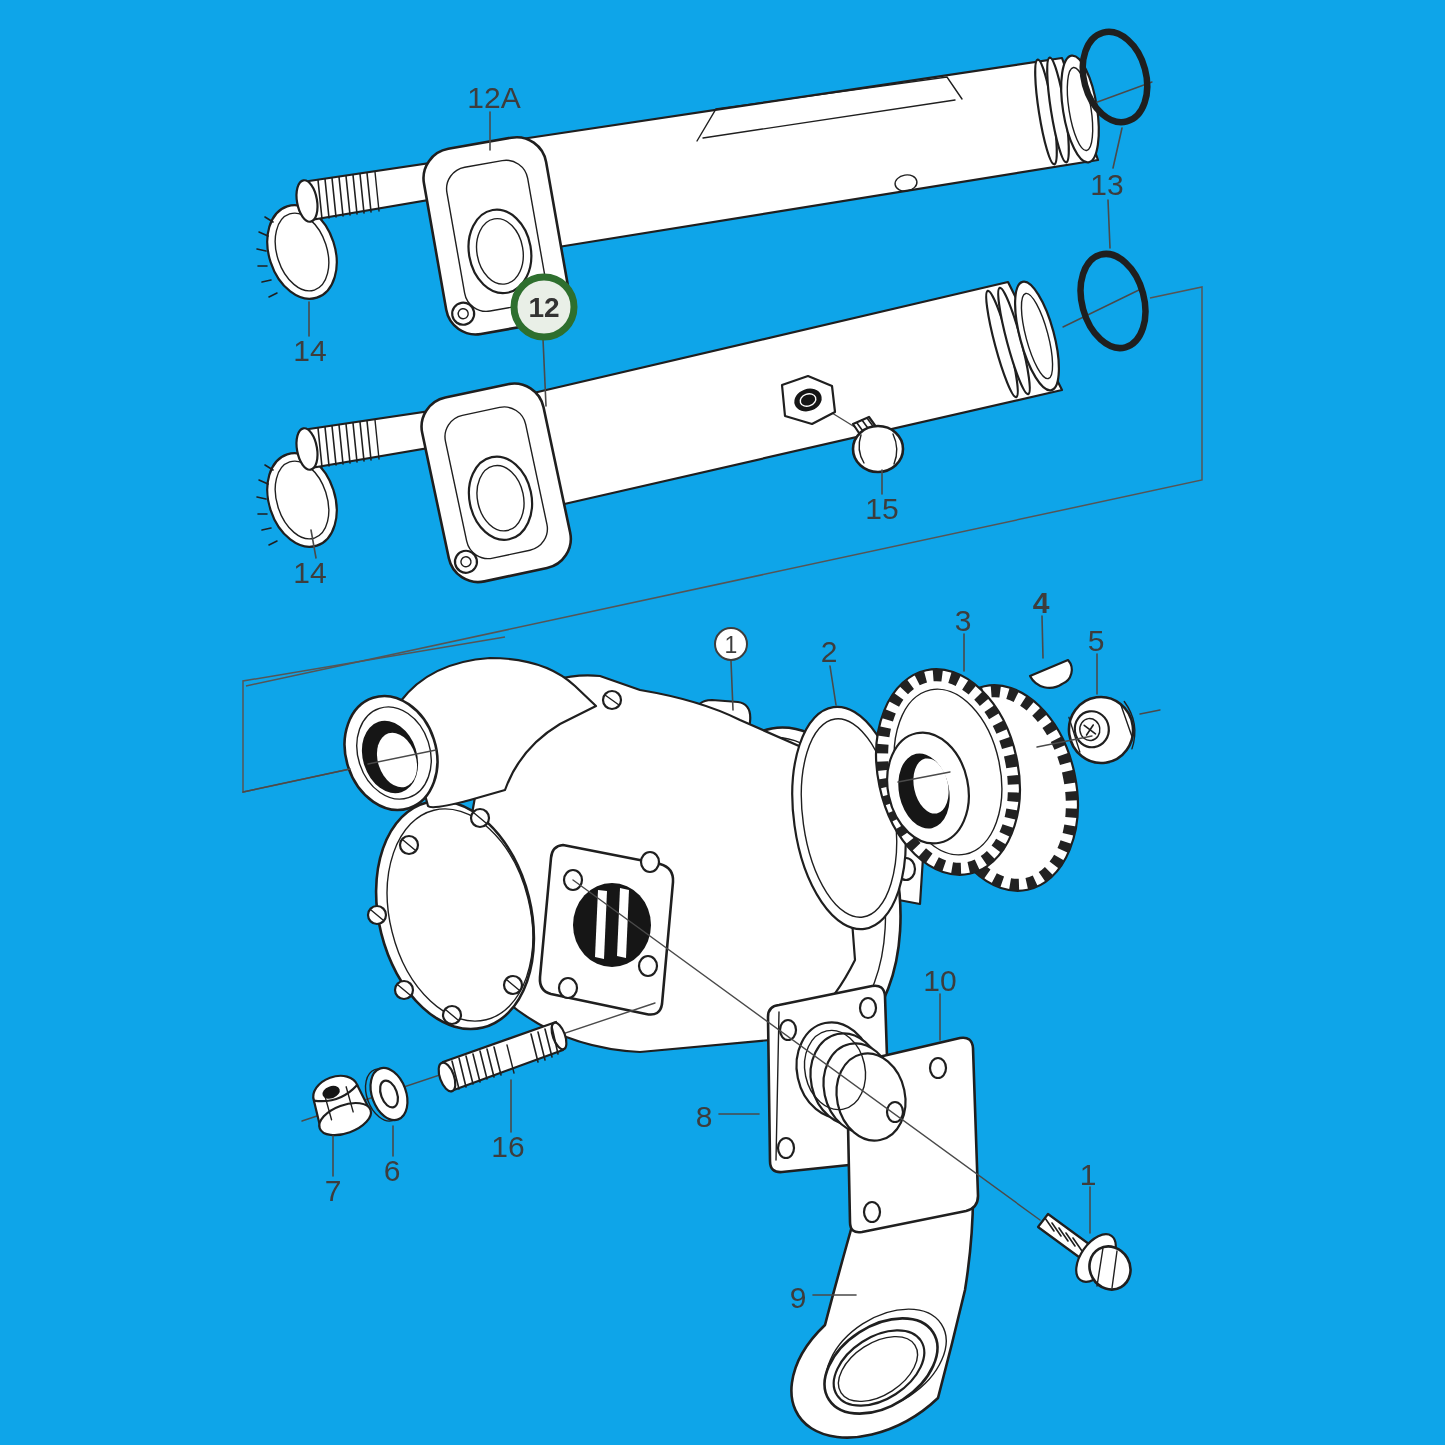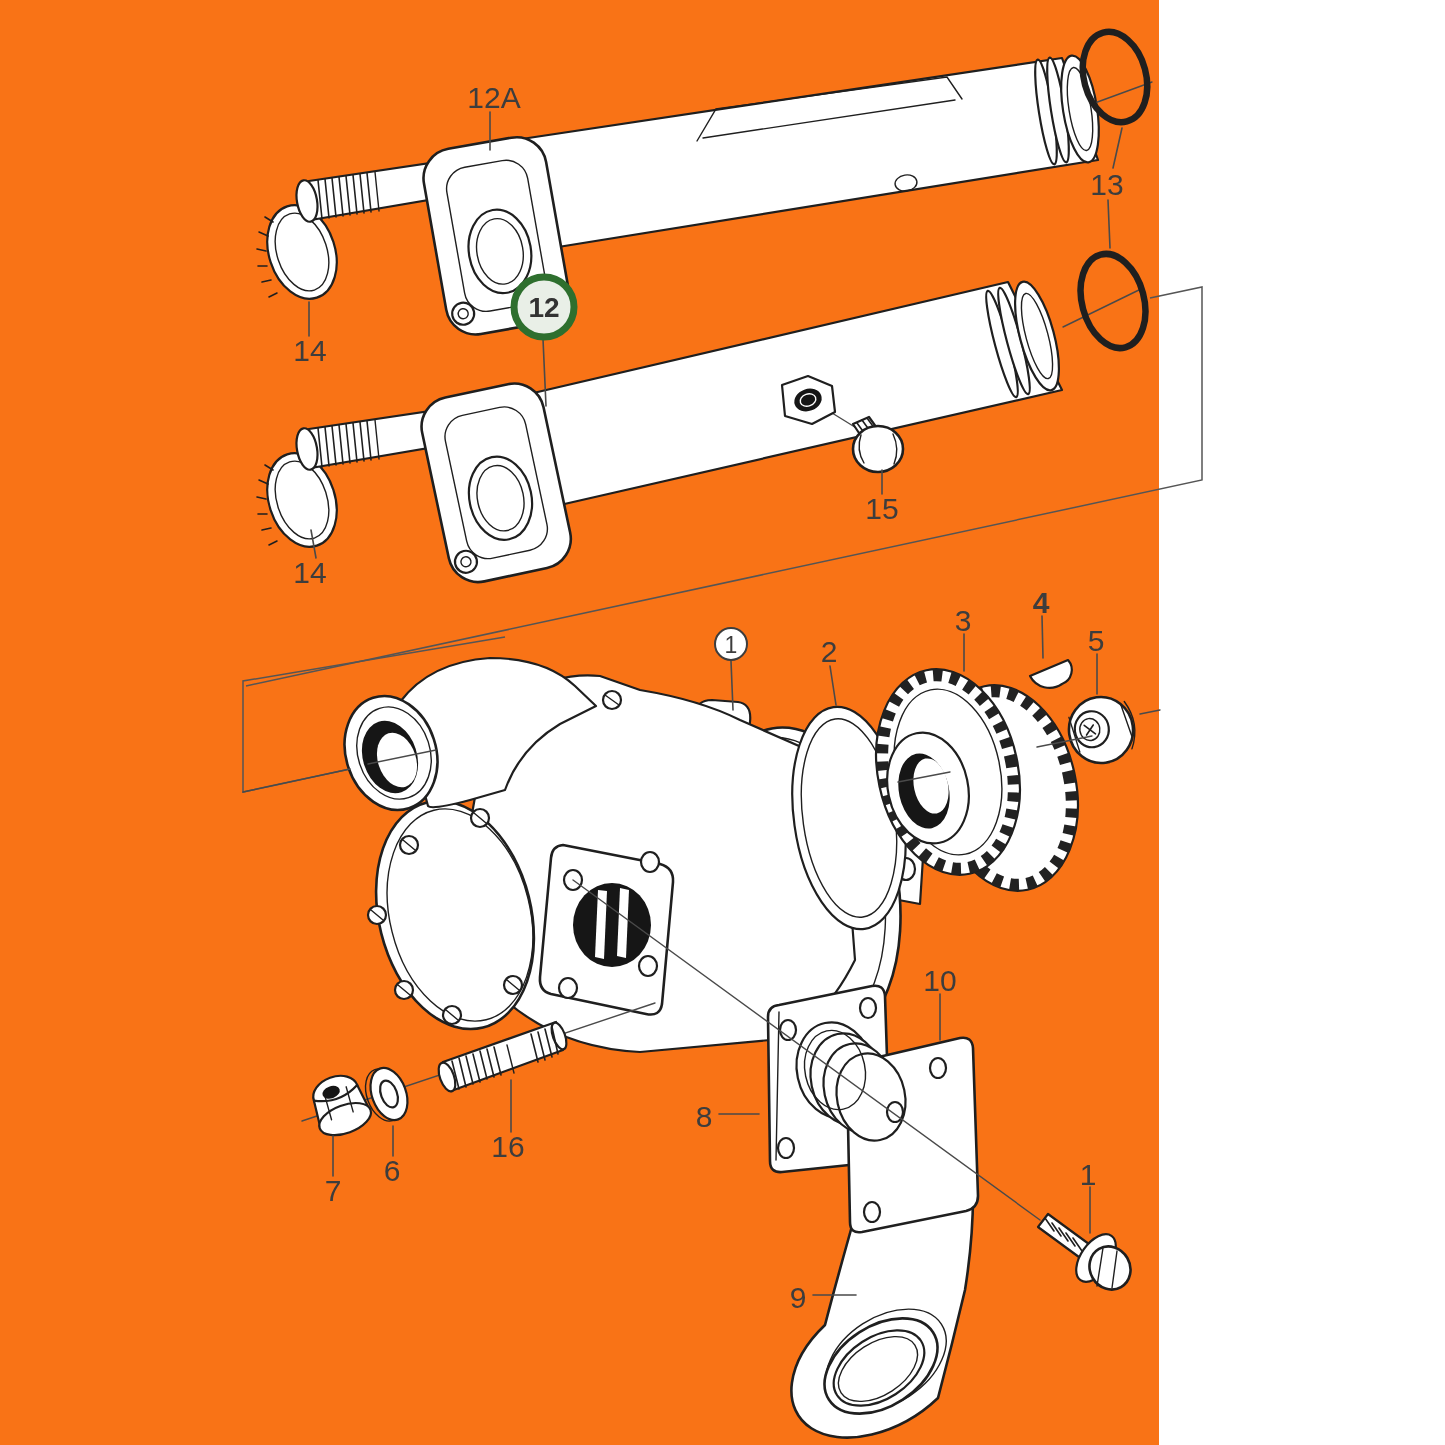--- a/index.html
+++ b/index.html
@@ -1,16 +1,16 @@
 <!DOCTYPE html>
 <html><head>
 <meta charset="utf-8">
 <style>
   html,body{margin:0;padding:0;background:#ffffff;}
-  .stage{width:1159px;height:1445px;position:relative;background:#f97316;}
+  .stage{width:1445px;height:1445px;position:relative;background:#0ea5e9;}
   svg{display:block;}
   .outline{fill:#ffffff;stroke:#1f1f1f;stroke-width:2.2;stroke-linejoin:round;stroke-linecap:round;}
   .outline-hv{fill:#ffffff;stroke:#1f1f1f;stroke-width:2.6;stroke-linejoin:round;stroke-linecap:round;}
   .thin{fill:none;stroke:#1f1f1f;stroke-width:1.4;stroke-linecap:round;}
   .hatch{fill:none;stroke:#1f1f1f;stroke-width:1.6;stroke-linecap:round;}
   .leader{fill:none;stroke:#4a4a4a;stroke-width:1.6;stroke-linecap:round;}
   .frame{fill:none;stroke:#555555;stroke-width:1.5;stroke-linejoin:miter;}
   .axis{fill:none;stroke:#4a4a4a;stroke-width:1.4;stroke-linecap:round;}
   .dark{fill:#161616;stroke:none;}
   .toothring{fill:none;stroke:#222222;stroke-width:12;stroke-dasharray:9 8;}

